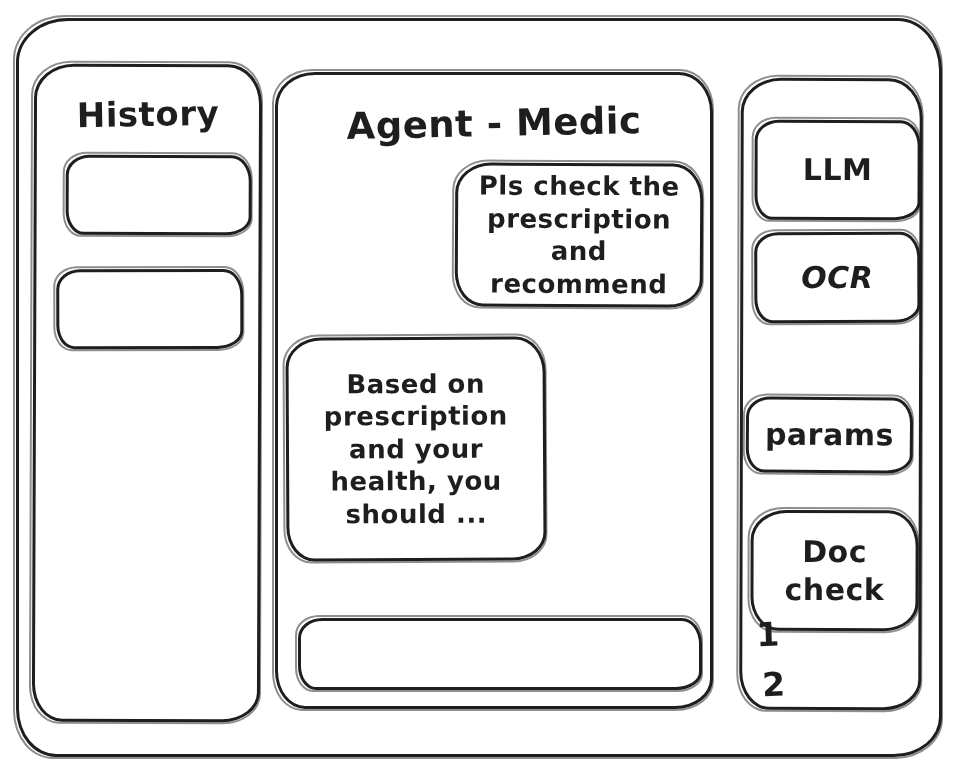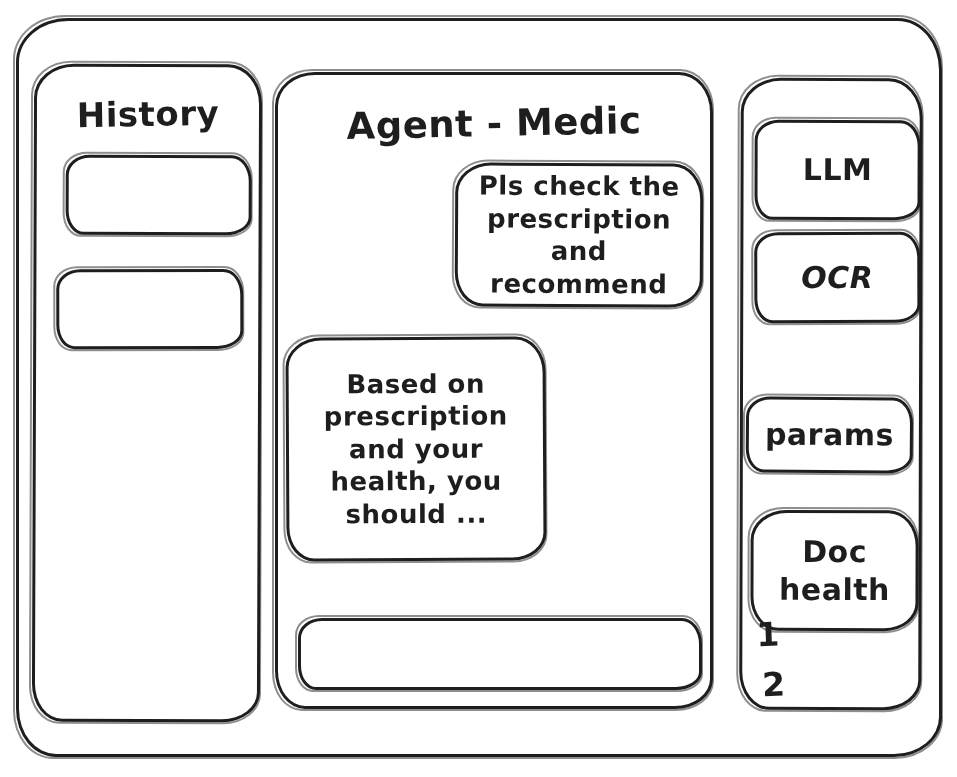--- a/index.html
+++ b/index.html
@@ -98,20 +98,20 @@
   </div>
 
   <div class="sketch r-panel" style="left:740px; top:78px; width:182px; height:632px; transform:rotate(0.15deg);">
 
     <div class="sketch r-item tool-btn hand" style="left:11px; top:39px; width:166px; height:100px;">LLM</div>
 
     <div class="sketch r-item tool-btn hand" style="left:11px; top:151px; width:166px; height:91px; transform:rotate(-0.3deg);font-style:italic;">OCR</div>
 
     <div class="sketch r-item tool-btn hand" style="left:3px; top:316px; width:167px; height:76px; transform:rotate(0.3deg);">params</div>
 
-    <div class="sketch r-bubble tool-btn hand" style="left:8px; top:429px; width:168px; height:121px; padding:6px 20px;">Doc health</div>
+    <div class="sketch r-bubble tool-btn hand" style="left:8px; top:429px; width:168px; height:121px; padding:6px 20px;">Doc check</div>
 
     <div class="src-num" style="left:14px; top:534px;">1</div>
 
     <div class="src-num" style="left:20px; top:584px;">2</div>
   </div>
 
 </div>
 
 </body></html>

